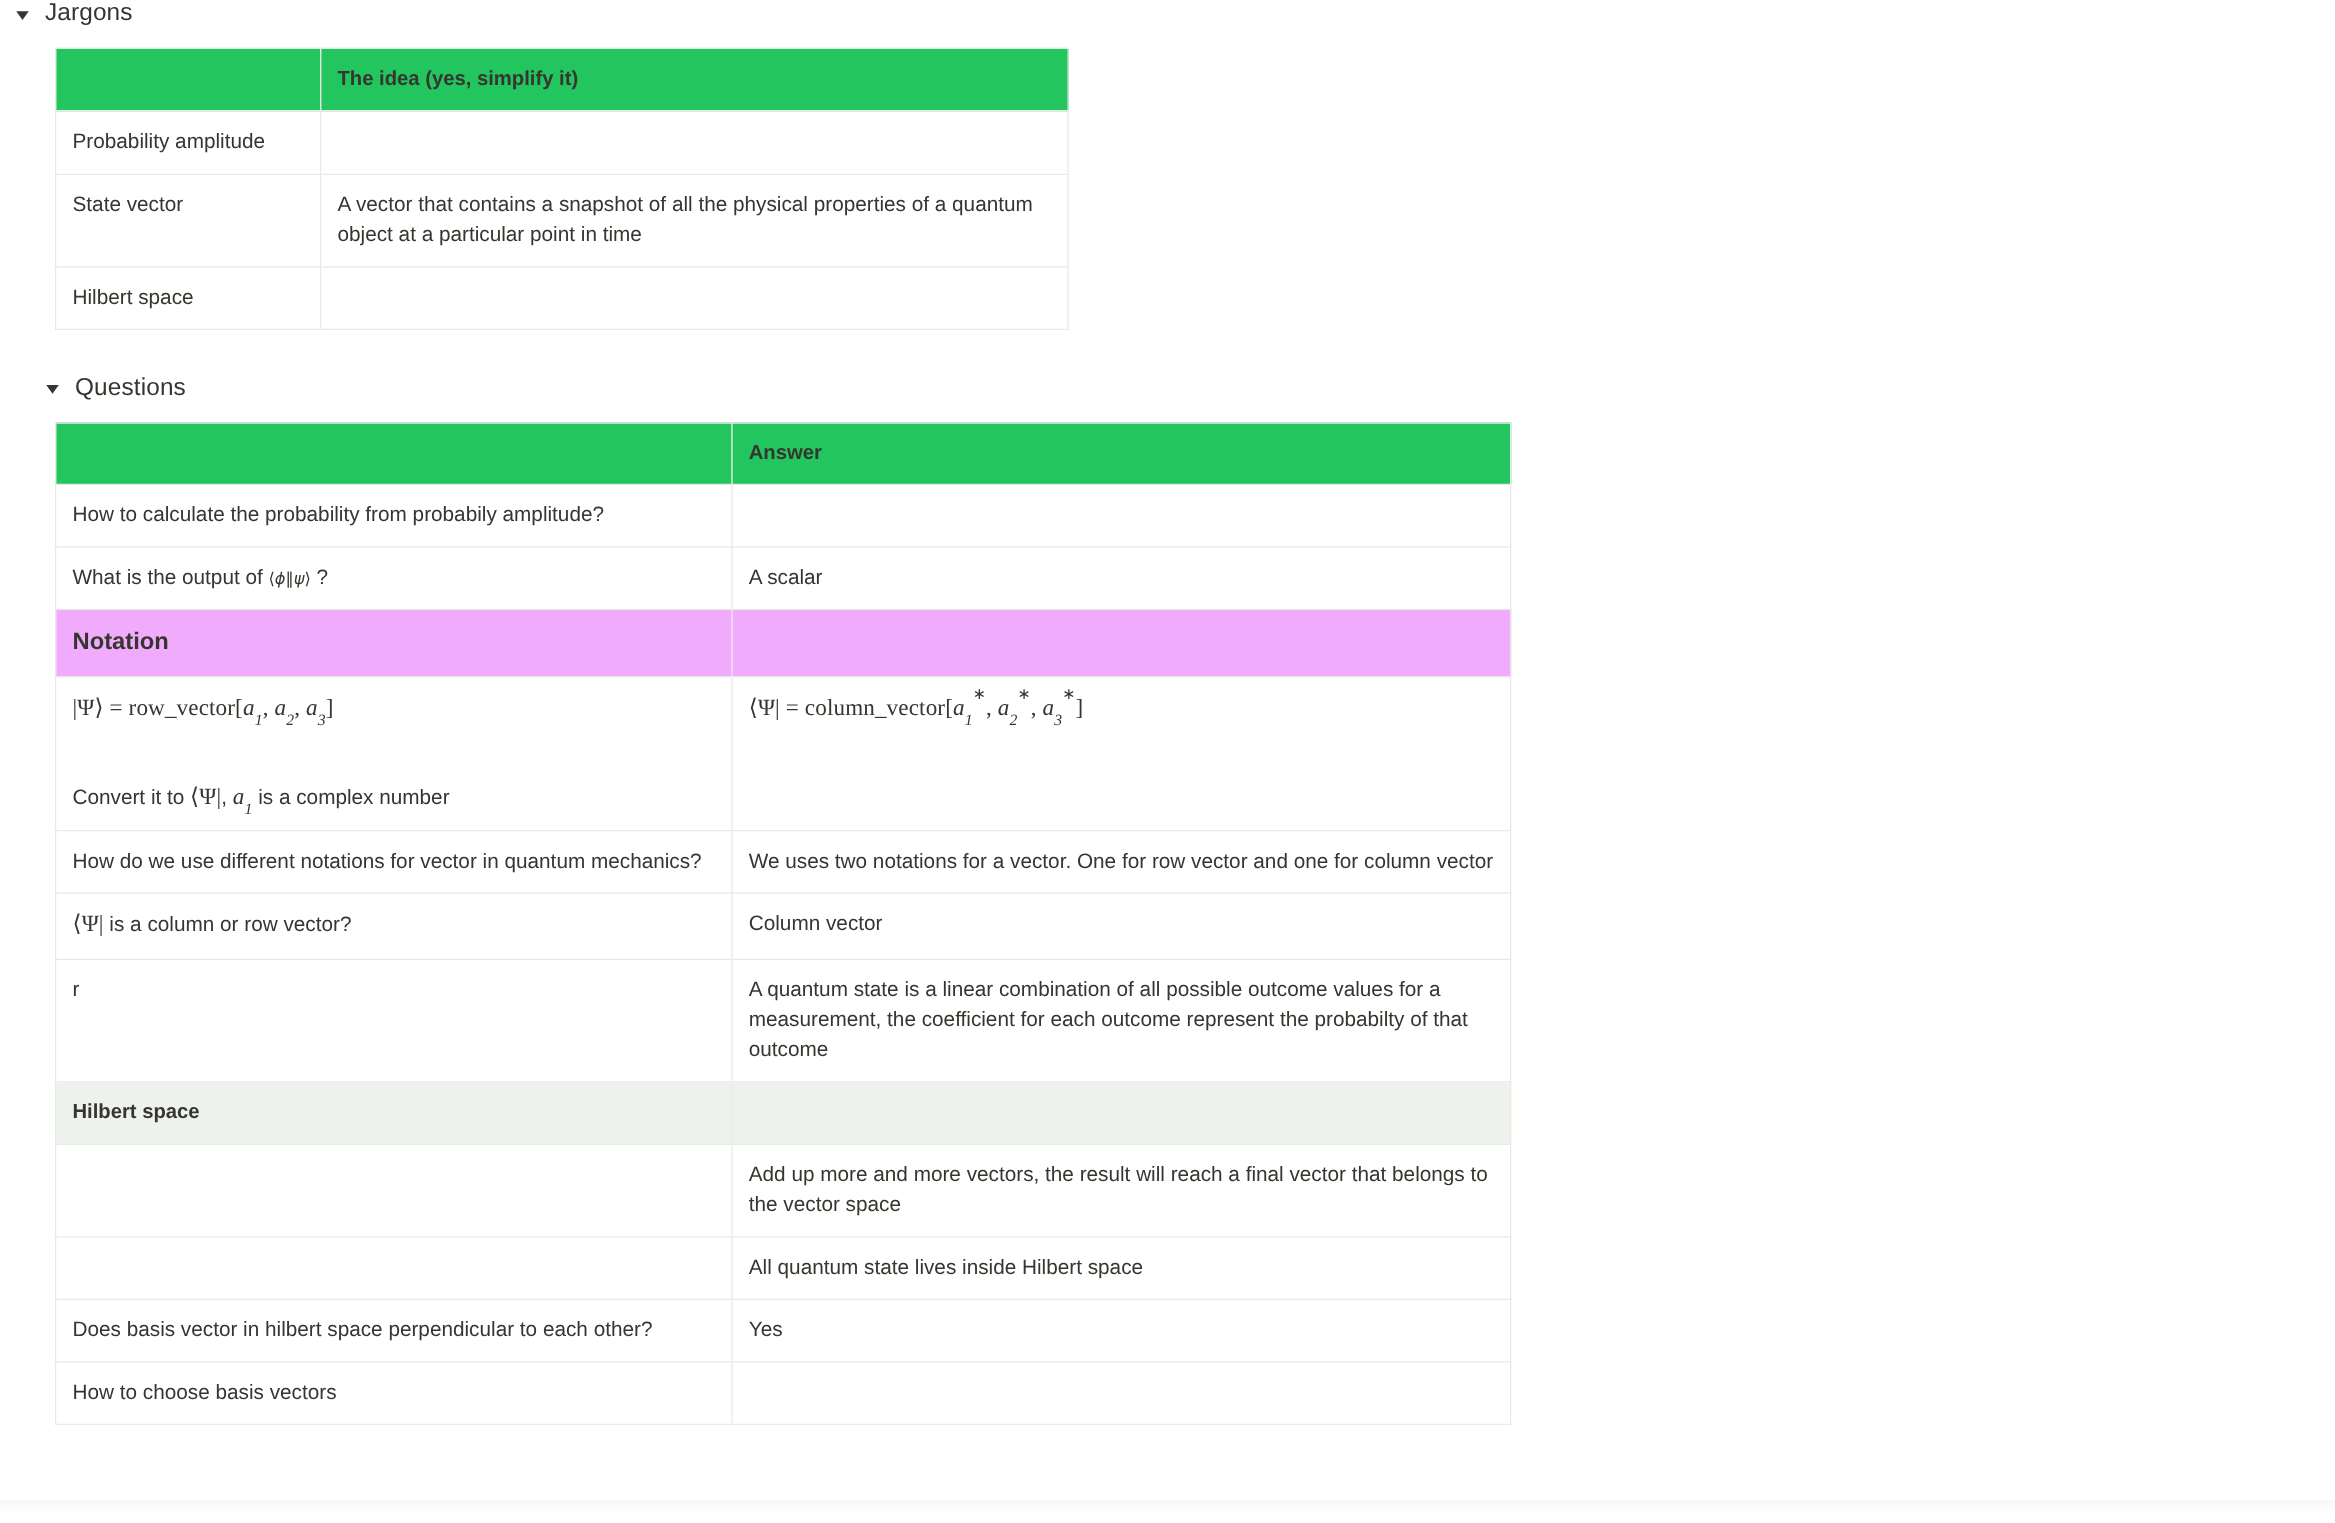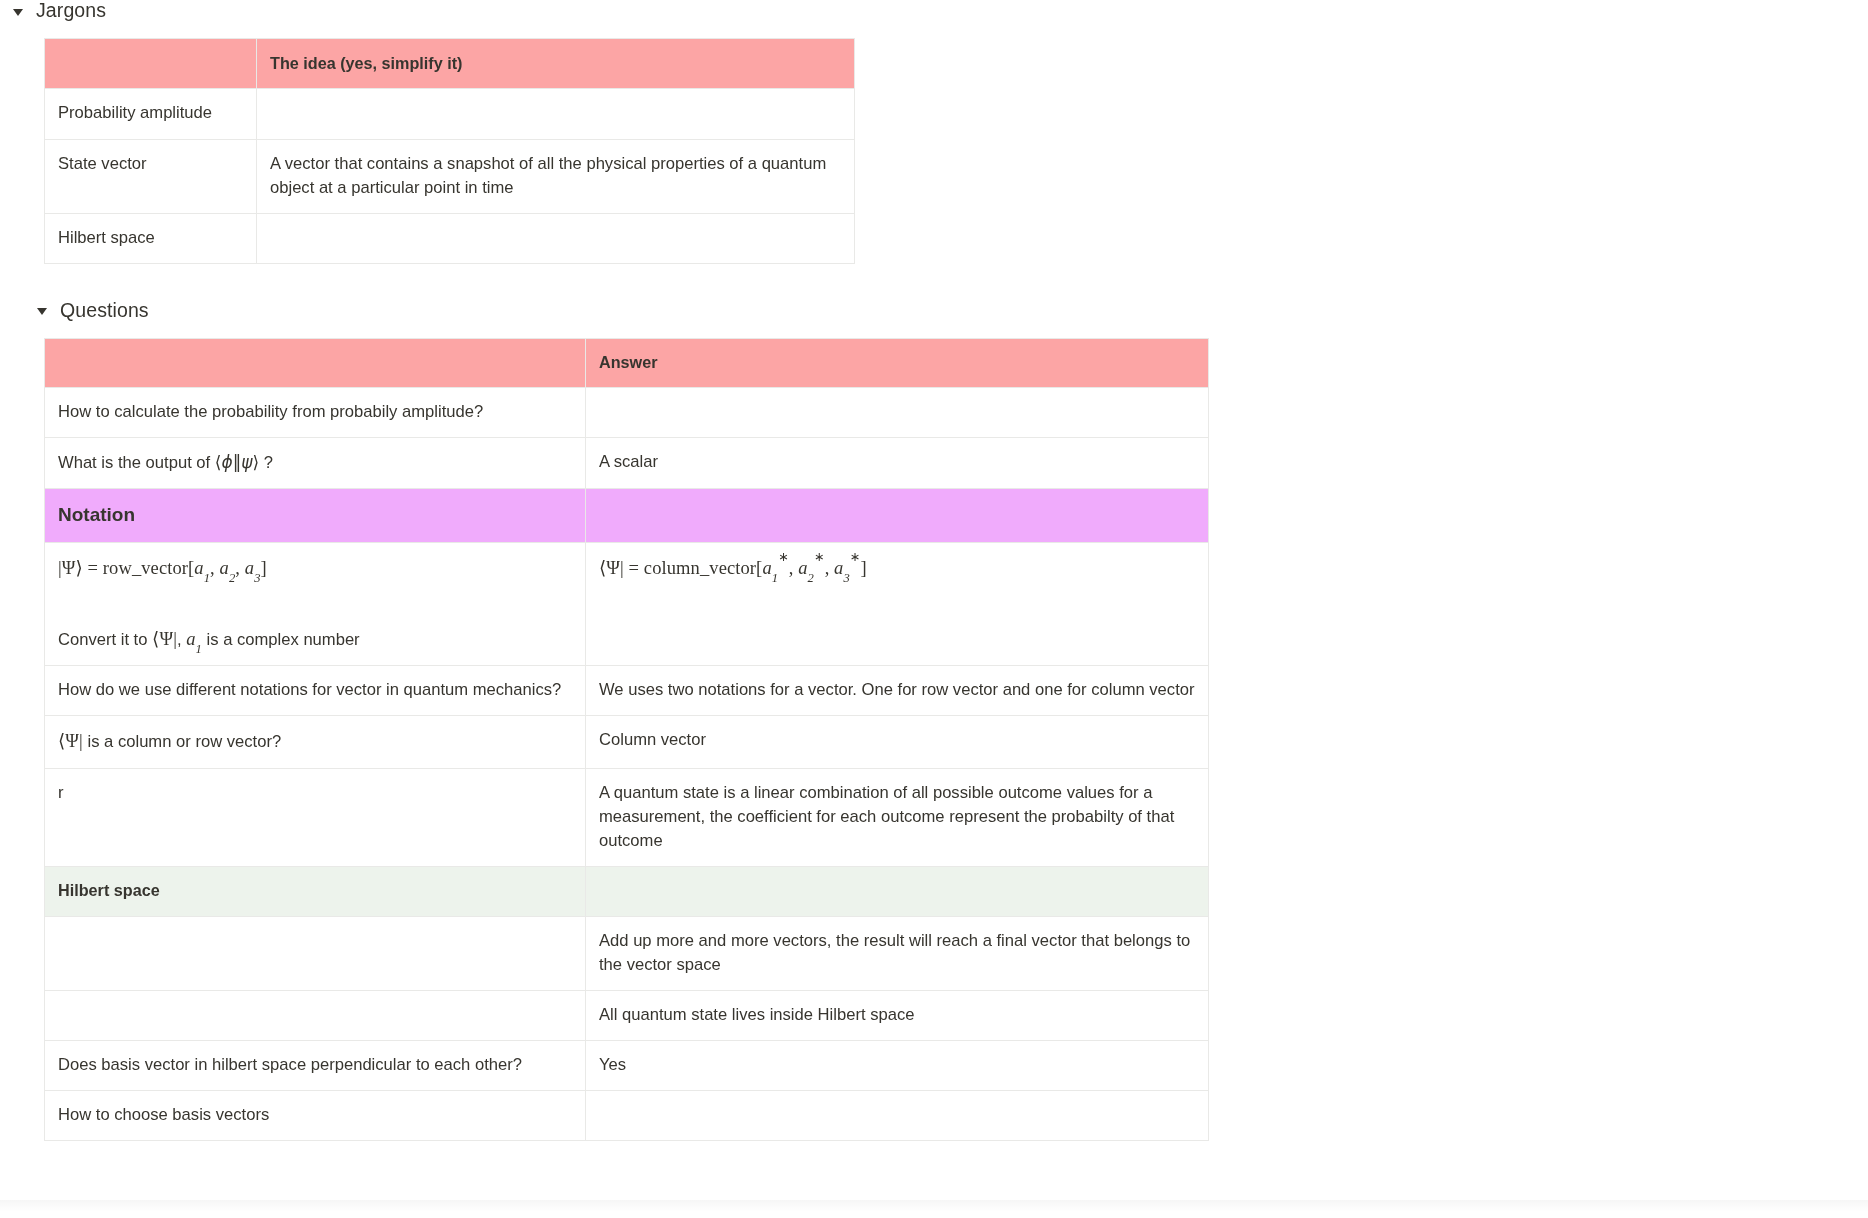--- a/index.html
+++ b/index.html
@@ -68,21 +68,21 @@
     vertical-align: top;
     text-align: left;
     font-weight: 400;
     padding: 12px 13px 13px 13px;
     font-size: 16.6px;
     line-height: 1.45;
     color: #37352f;
   }
   table.nb tr.hdr > th,
   table.nb tr.hdr > td {
-    background: #fca5a5;
+    background: #22c55e;
     font-weight: 600;
     font-size: 16.2px;
   }
 
   
   #jargons-table { margin-left: 44px; margin-top: 10px; width: 810px; }
   #jargons-table col.c1 { width: 212px; }
   #jargons-table col.c2 { width: 598px; }
   #jargons-table tr.hdr > th { height: 43px; padding-top: 13px; }
   #jargons-table td { height: 44px; }
@@ -131,21 +131,21 @@
   .mathline {
     display: block;
     margin-bottom: 16px;
   }
   .plainline {
     display: block;
     margin-top: 44px;
   }
   .brasans {
     font-family: "DejaVu Sans", sans-serif;
-    font-size: 17px;
+    font-size: 13px;
   }
   .brasans .it { font-style: italic; }
 
   .empty-cell { }
 
   .scroll-shadow {
     position: absolute;
     left: 0;
     top: 1206px;
     width: 1868px;

